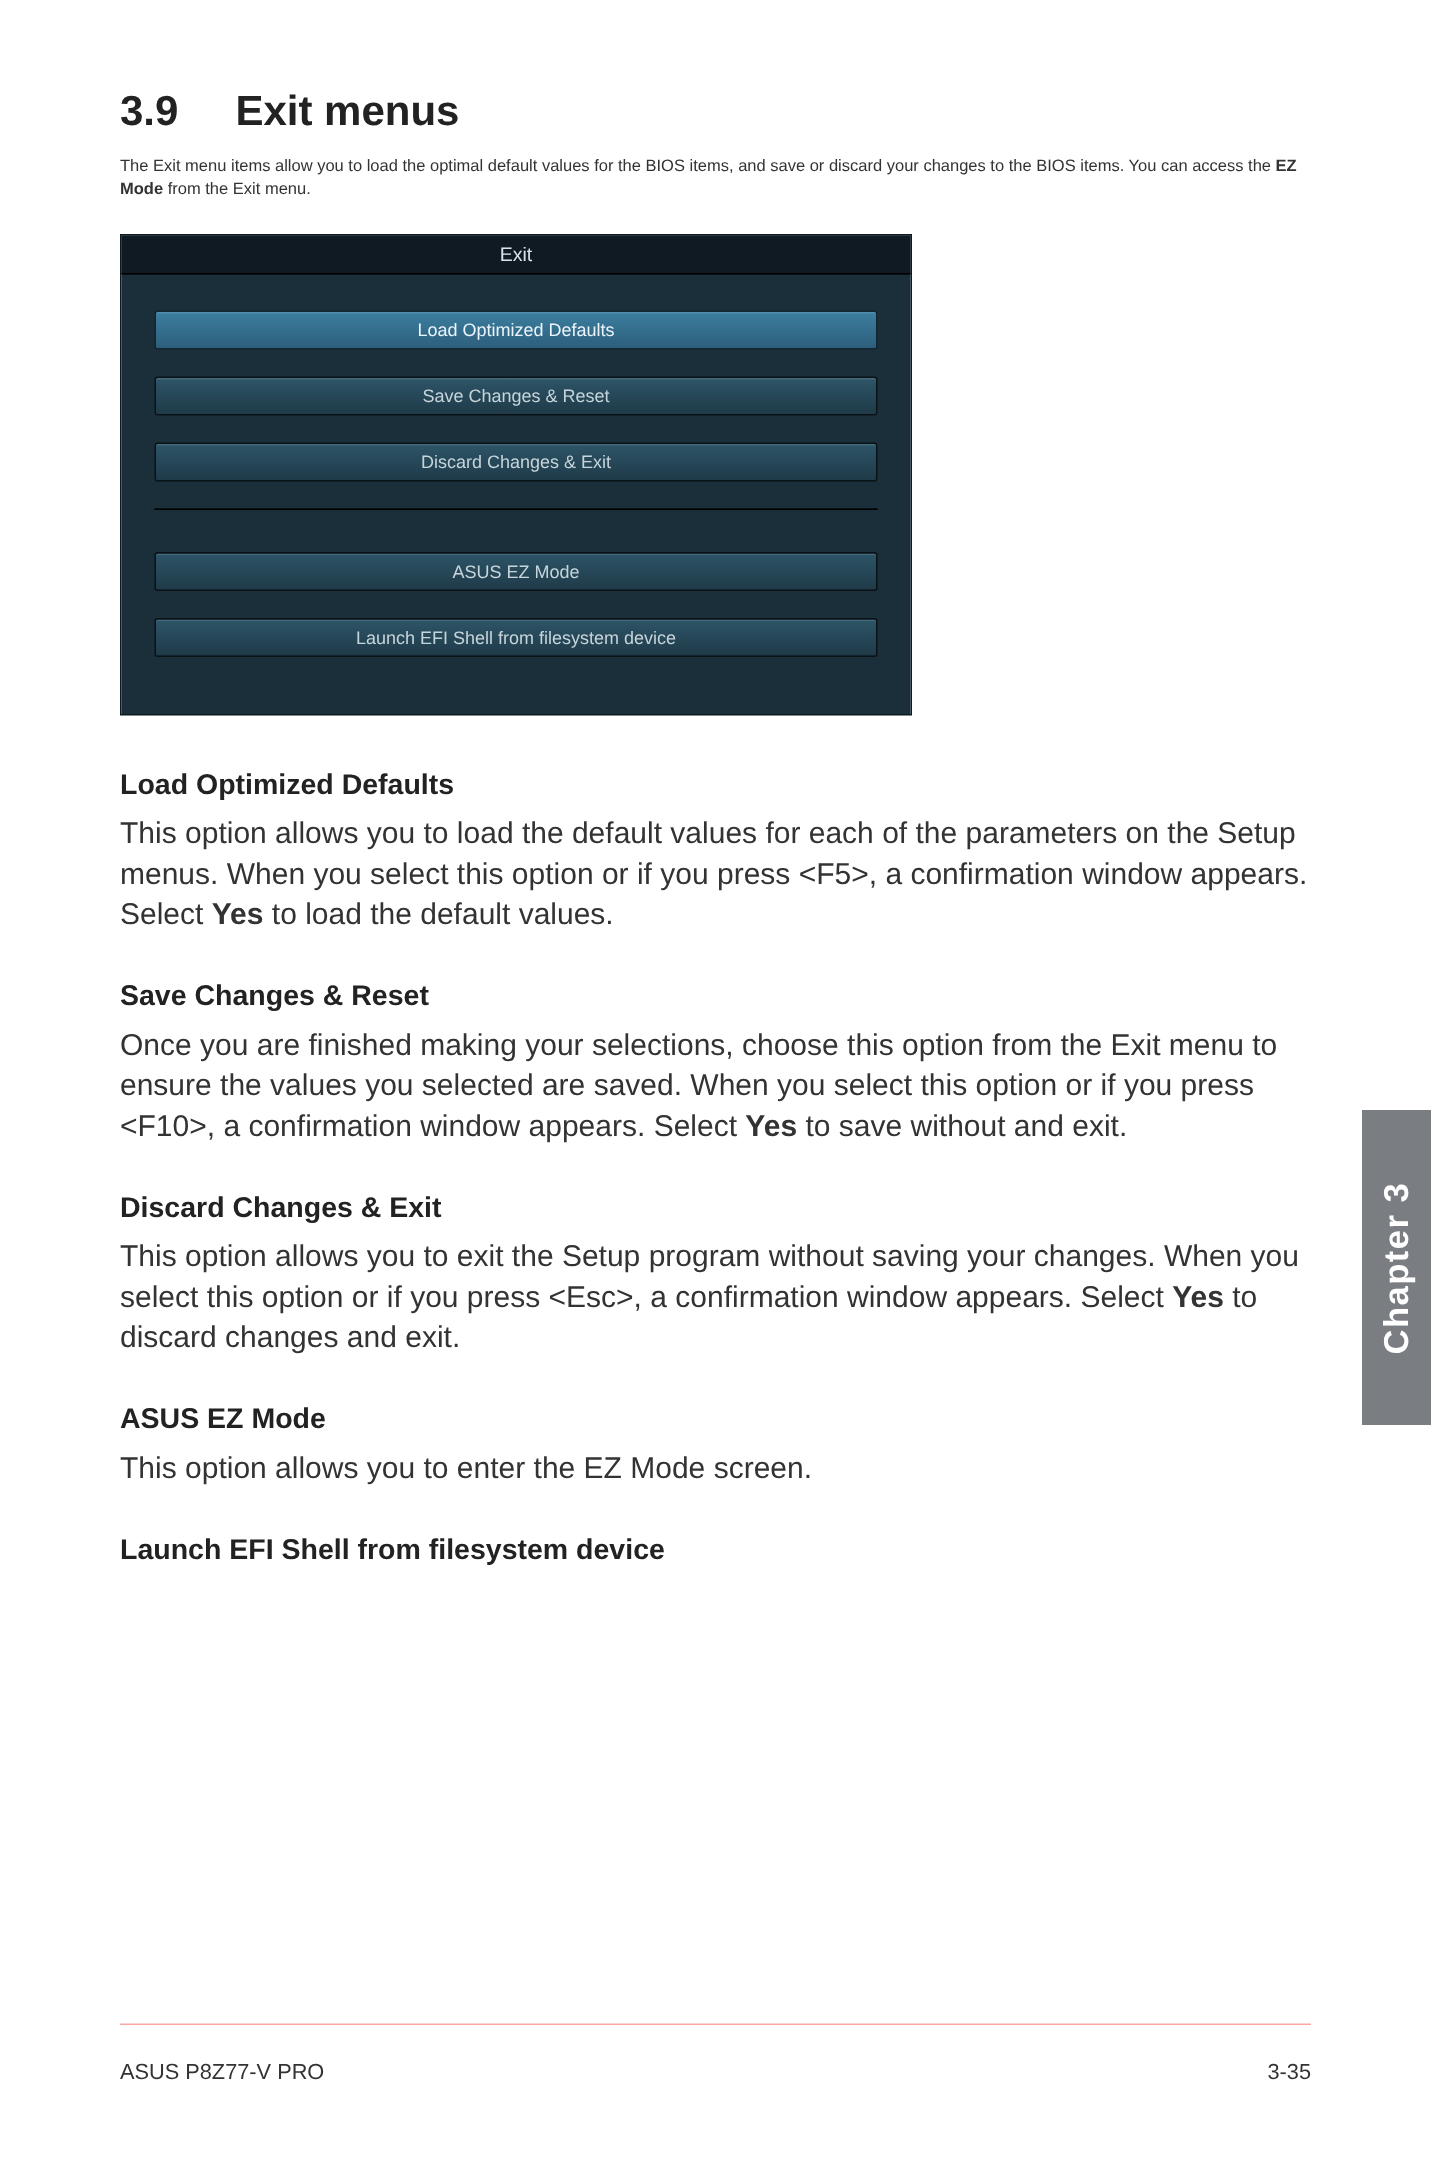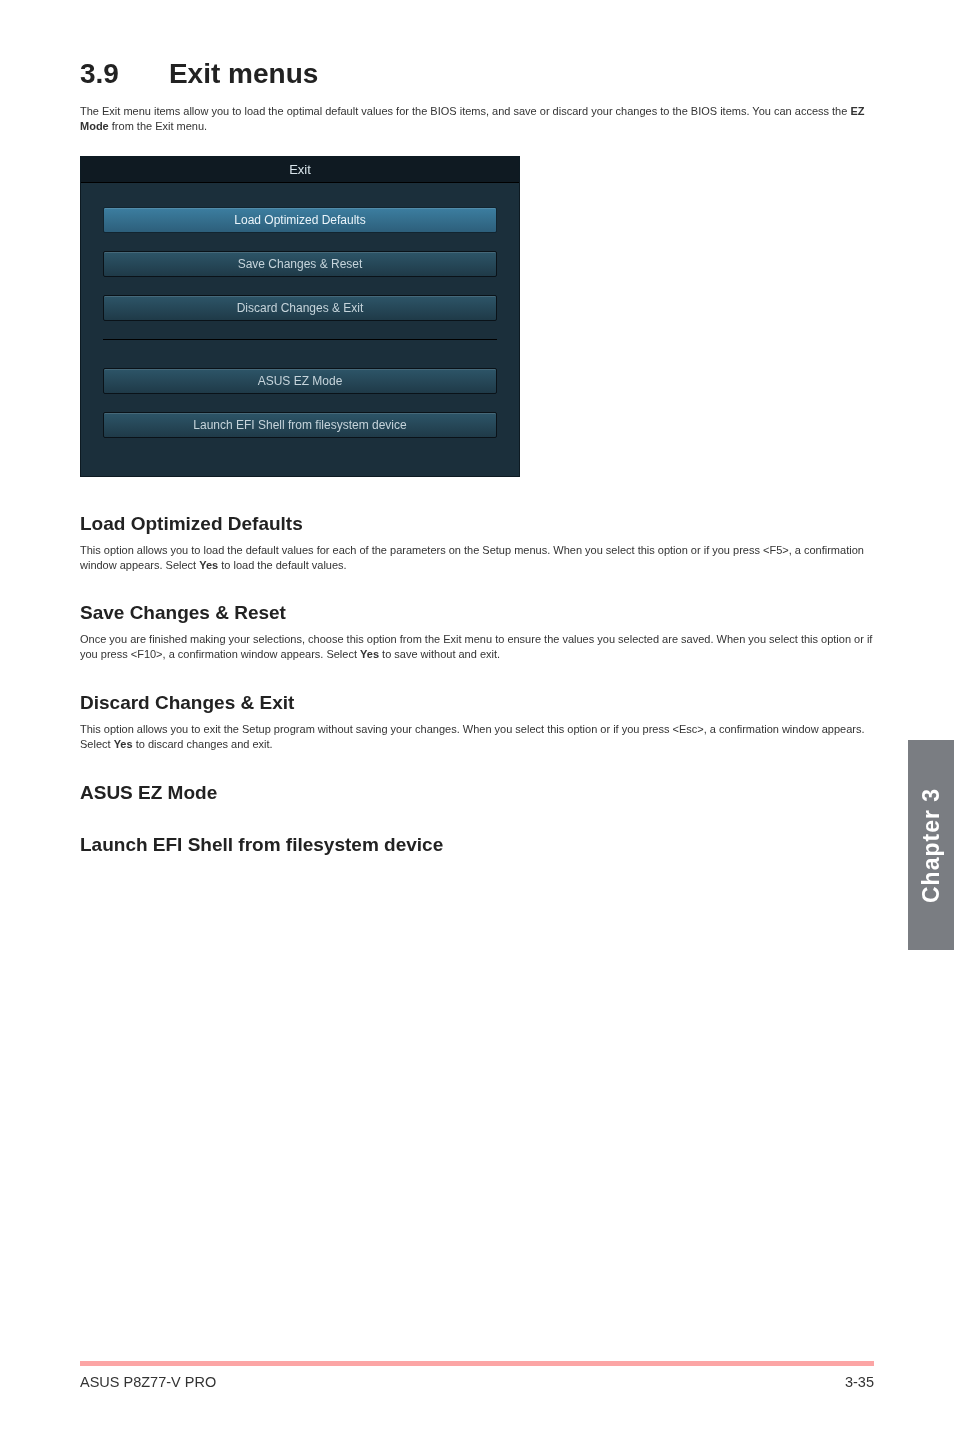--- a/index.html
+++ b/index.html
@@ -14,37 +14,37 @@
   .page {
     padding: 58px 80px 0 80px;
     position: relative;
     height: 100%;
   }
   .heading-number {
     font-weight: bold;
     font-size: 28px;
     color: #222;
     display: inline-block;
-    margin-right: 50px;
+    margin-right: 38px;
   }
   .heading-text {
     font-weight: bold;
     font-size: 28px;
     color: #222;
     display: inline-block;
   }
   .intro {
     margin-top: 14px;
     font-size: 11px;
     line-height: 1.35;
     color: #333;
   }
   .bios-panel {
     margin-top: 22px;
-    width: 440px;
+    width: 528px;
     background: linear-gradient(#1b2f3b, #1b2f3b);
     border: 1px solid #0d1a22;
     padding-bottom: 20px;
   }
   .bios-tab {
     background: #0f1a22;
     color: #d8e4ea;
     font-size: 13px;
     padding: 5px 0;
     text-align: center;
@@ -79,21 +79,21 @@
     font-size: 19px;
     font-weight: bold;
     color: #222;
     margin-top: 30px;
     margin-bottom: 8px;
   }
   h3.sub.first {
     margin-top: 36px;
   }
   .para {
-    font-size: 11px;
+    font-size: 20px;
     line-height: 1.35;
     color: #333;
   }
   .sidebar-tab {
     position: absolute;
     right: 0;
     top: 740px;
     width: 46px;
     height: 210px;
     background: #7a7d82;
@@ -105,22 +105,22 @@
     justify-content: center;
     writing-mode: vertical-rl;
     transform: rotate(180deg);
     letter-spacing: 1px;
   }
   .footer {
     position: absolute;
     bottom: 48px;
     left: 80px;
     right: 80px;
-    border-top: 5px solid #fca5a5;
-    padding-top: 8px;
+    border-top: 1px solid #fca5a5;
+    padding-top: 24px;
     display: flex;
     justify-content: space-between;
     font-size: 14.5px;
     color: #333;
   }
 </style>
 </head>
 <body>
 
 <div class="page">
@@ -154,20 +154,21 @@
   <p class="para">
     <span>Once you are finished making your selections, choose this option from the Exit menu to ensure the values you selected are saved. When you select this option or if you press &lt;F10&gt;, a confirmation window appears. Select </span><b>Yes</b><span> to save without and exit.</span>
   </p>
 
   <h3 class="sub">Discard Changes &amp; Exit</h3>
   <p class="para">
     <span>This option allows you to exit the Setup program without saving your changes. When you select this option or if you press &lt;Esc&gt;, a confirmation window appears. Select </span><b>Yes</b><span> to discard changes and exit.</span>
   </p>
 
   <h3 class="sub">ASUS EZ Mode</h3>
+  <p class="para">This option allows you to enter the EZ Mode screen.</p>
 
   <h3 class="sub">Launch EFI Shell from filesystem device</h3>
 
   <div class="footer">
     <span>ASUS P8Z77-V PRO</span>
     <span>3-35</span>
   </div>
 
 </div>
 

